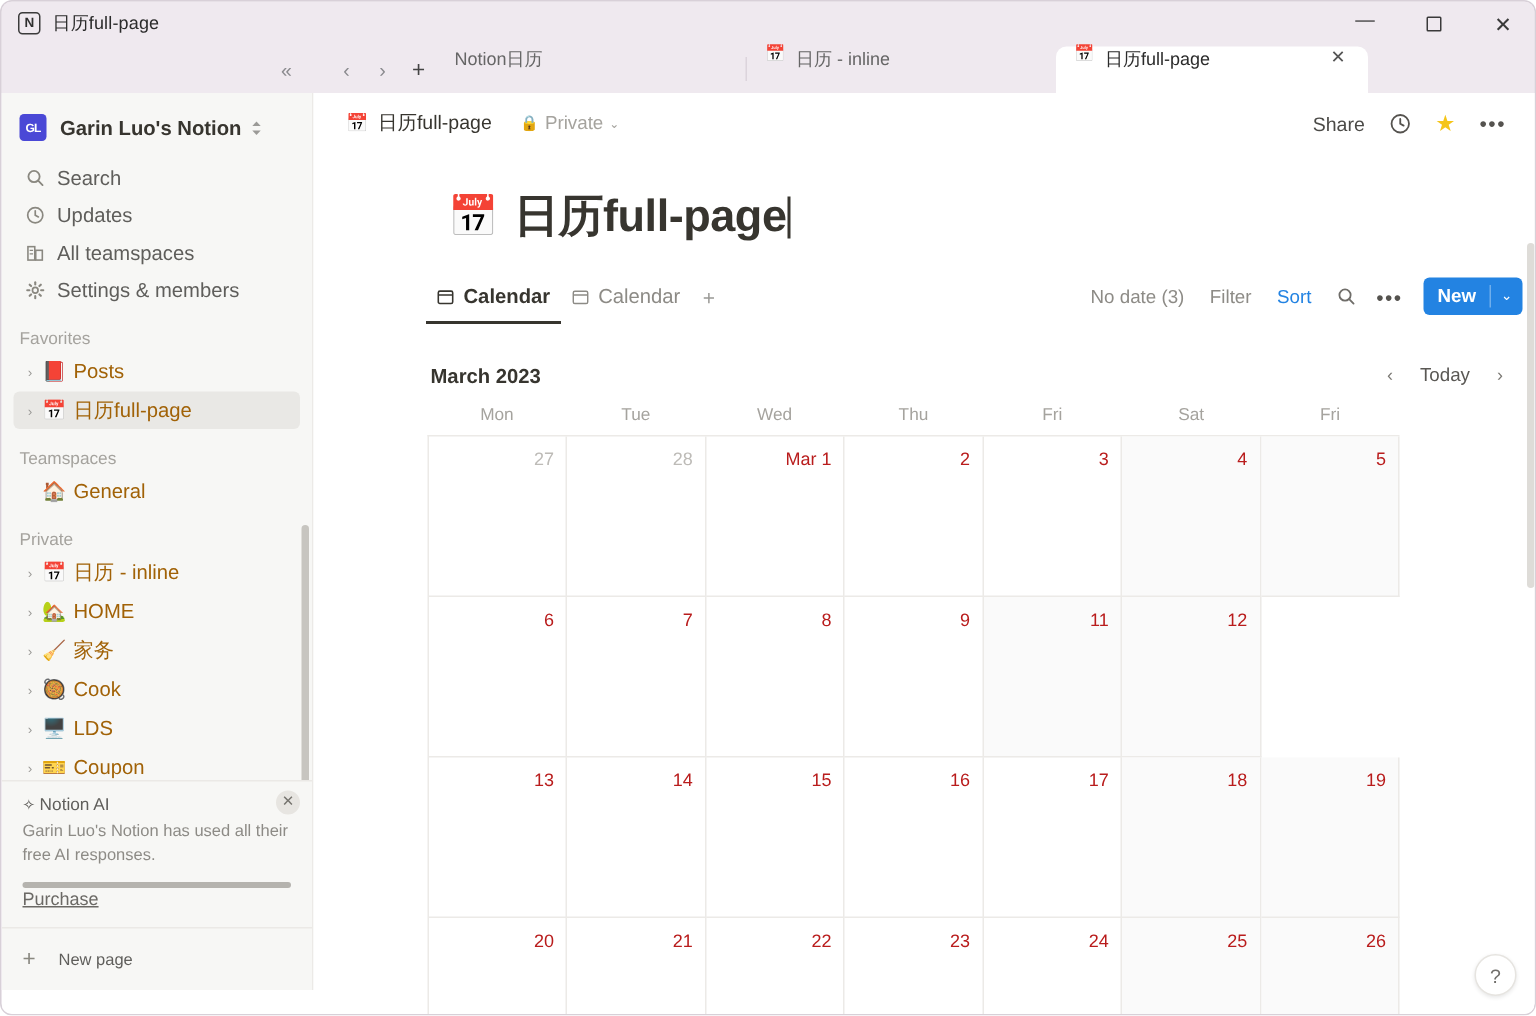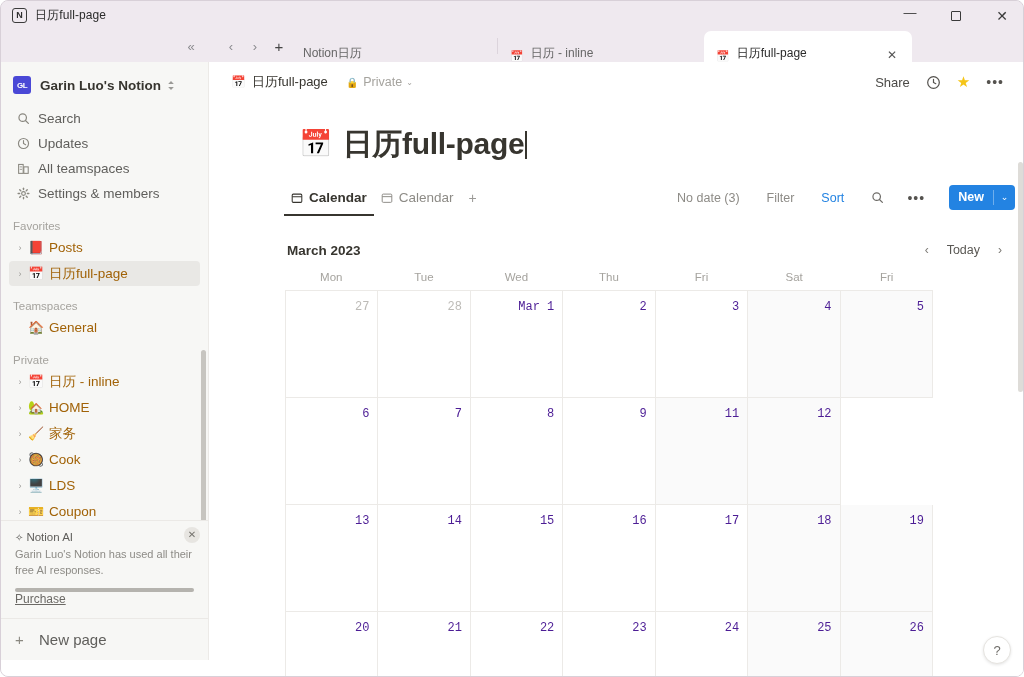--- a/index.html
+++ b/index.html
@@ -76,21 +76,21 @@
     width: 24px; height: 26px;
     display: flex; align-items: center; justify-content: center;
     color: #8b8b8f; font-size: 13px;
   }
   .navbtn.collapse { color: #8b8b8f; font-size: 13px; margin-right: 16px; }
   .navbtn.plus { color: #444; font-size: 15px; }
 
   .tabs { display: flex; align-items: flex-end; height: 32px; }
   .tab {
     height: 31px;
-    display: flex; align-items: flex-end;
+    display: flex; align-items: flex-start;
     padding: 0 12px;
     font-size: 12px;
     color: #666;
     position: relative;
     min-width: 0;
   }
   .tab.inactive { width: 206px; }
   .tab.inactive.first { width: 206px; padding-left: 12px; }
   .tab.active {
     width: 208px;
@@ -218,21 +218,21 @@
   }
   .ai-purchase {
     font-size: 12px; color: #6b6965; text-decoration: underline;
   }
   .newpage {
     border-top: 1px solid #ebe9e6;
     height: 42px; display: flex; align-items: center;
     padding: 0 14px;
   }
   .np-plus { font-size: 15px; color: #8a8880; width: 17px; }
-  .np-label { margin-left: 7px; font-size: 15px; color: #5f5e5b; }
+  .np-label { margin-left: 7px; font-size: 11px; color: #5f5e5b; }
 
   
   .main {
     flex: 1; height: 616px; position: relative;
     background: #ffffff; overflow: hidden;
   }
 
   .topbar {
     height: 40px; display: flex; align-items: center;
     padding: 0 14px 0 16px;
@@ -305,21 +305,21 @@
   }
   .vtab-icon { margin-right: 6px; font-size: 11px; color: #8d8b86; line-height: 1; display:flex; }
   .vtab.active .vtab-icon { color: #37352f; }
   .vadd {
     width: 24px; height: 24px; border-radius: 4px;
     display: flex; align-items: center; justify-content: center;
     font-size: 14px; color: #9b9a97;
   }
 
   .viewbar-right {
-    margin-left: auto; display: flex; align-items: center; gap: 15px;
+    margin-left: auto; display: flex; align-items: center; gap: 5px;
   }
   .vb-txt {
     font-size: 12.5px; color: #8d8b86;
     padding: 4px 6px; border-radius: 4px;
   }
   .vb-txt.accent { color: #2383e2; }
   .vb-icon {
     width: 24px; height: 24px; border-radius: 4px;
     display: flex; align-items: center; justify-content: center;
     color: #6f6d69; font-size: 12px;
@@ -373,31 +373,30 @@
   .calwrap {
     margin-left: 76px;
     margin-right: 92px;
     border-top: 1px solid #eceae7;
     border-left: 1px solid #eceae7;
     position: relative;
   }
   .calrow {
     display: grid; grid-template-columns: repeat(7, 1fr);
     height: 107px;
-    font-family: Liberation Mono, monospace;
   }
   .calcell {
     border-right: 1px solid #eceae7;
     border-bottom: 1px solid #eceae7;
     padding: 6px 8px 0 0;
     text-align: right;
     position: relative;
   }
   .calcell.weekend { background: #fafafa; }
-  .daynum { font-size: 12px; color: #4c1d95; }
+  .daynum { font-size: 12px; color: #b91c1c; }
   .daynum.muted { color: #bdbbb7; }
 
   
   .main-scrollbar {
     position: absolute; right: 2px; top: 100px;
     width: 5px; height: 230px;
     background: #dedcd8; border-radius: 3px;
   }
   
   .helpbtn {

